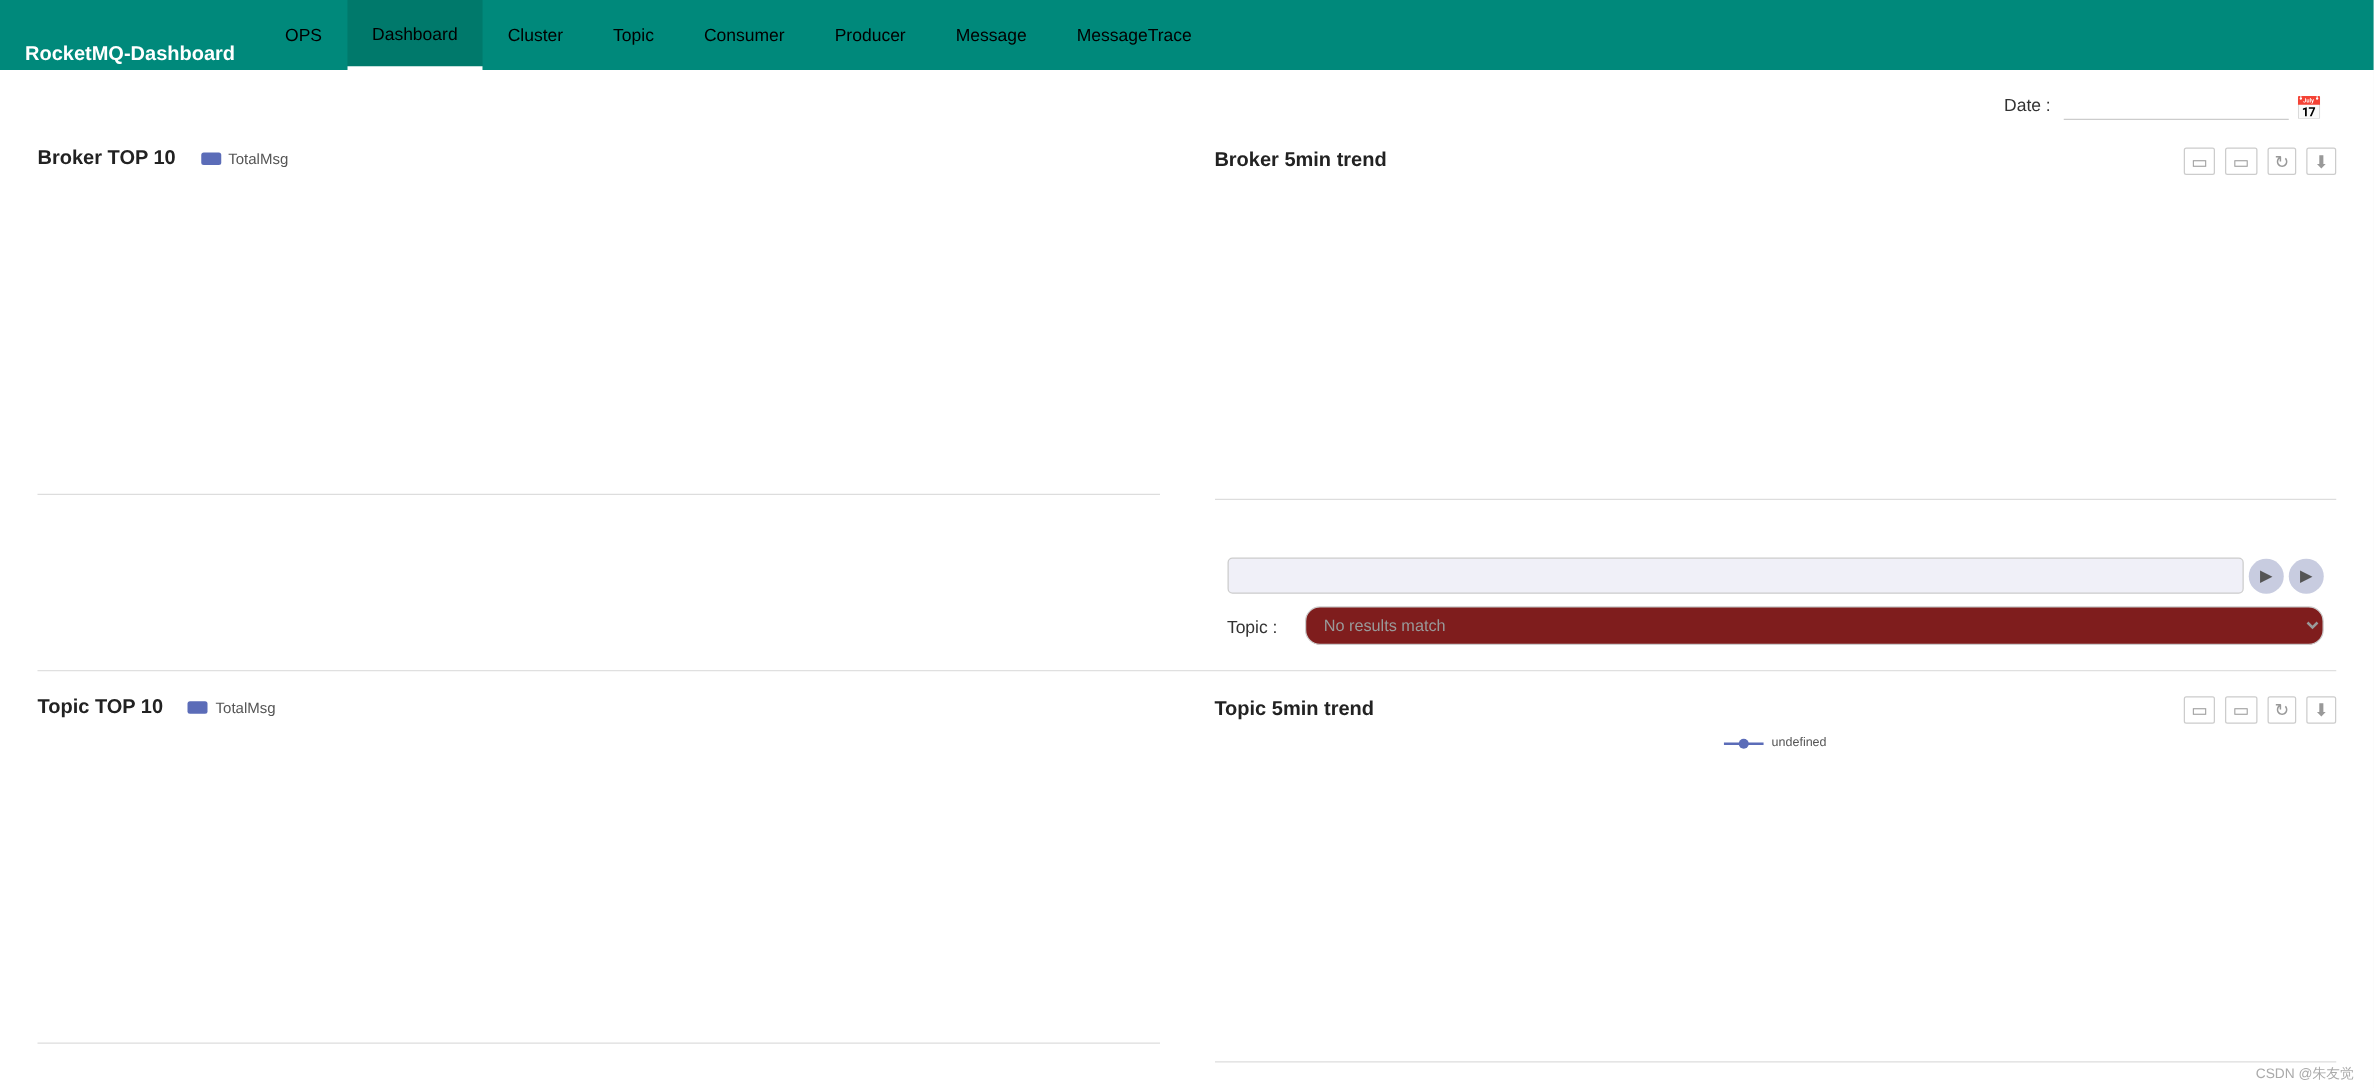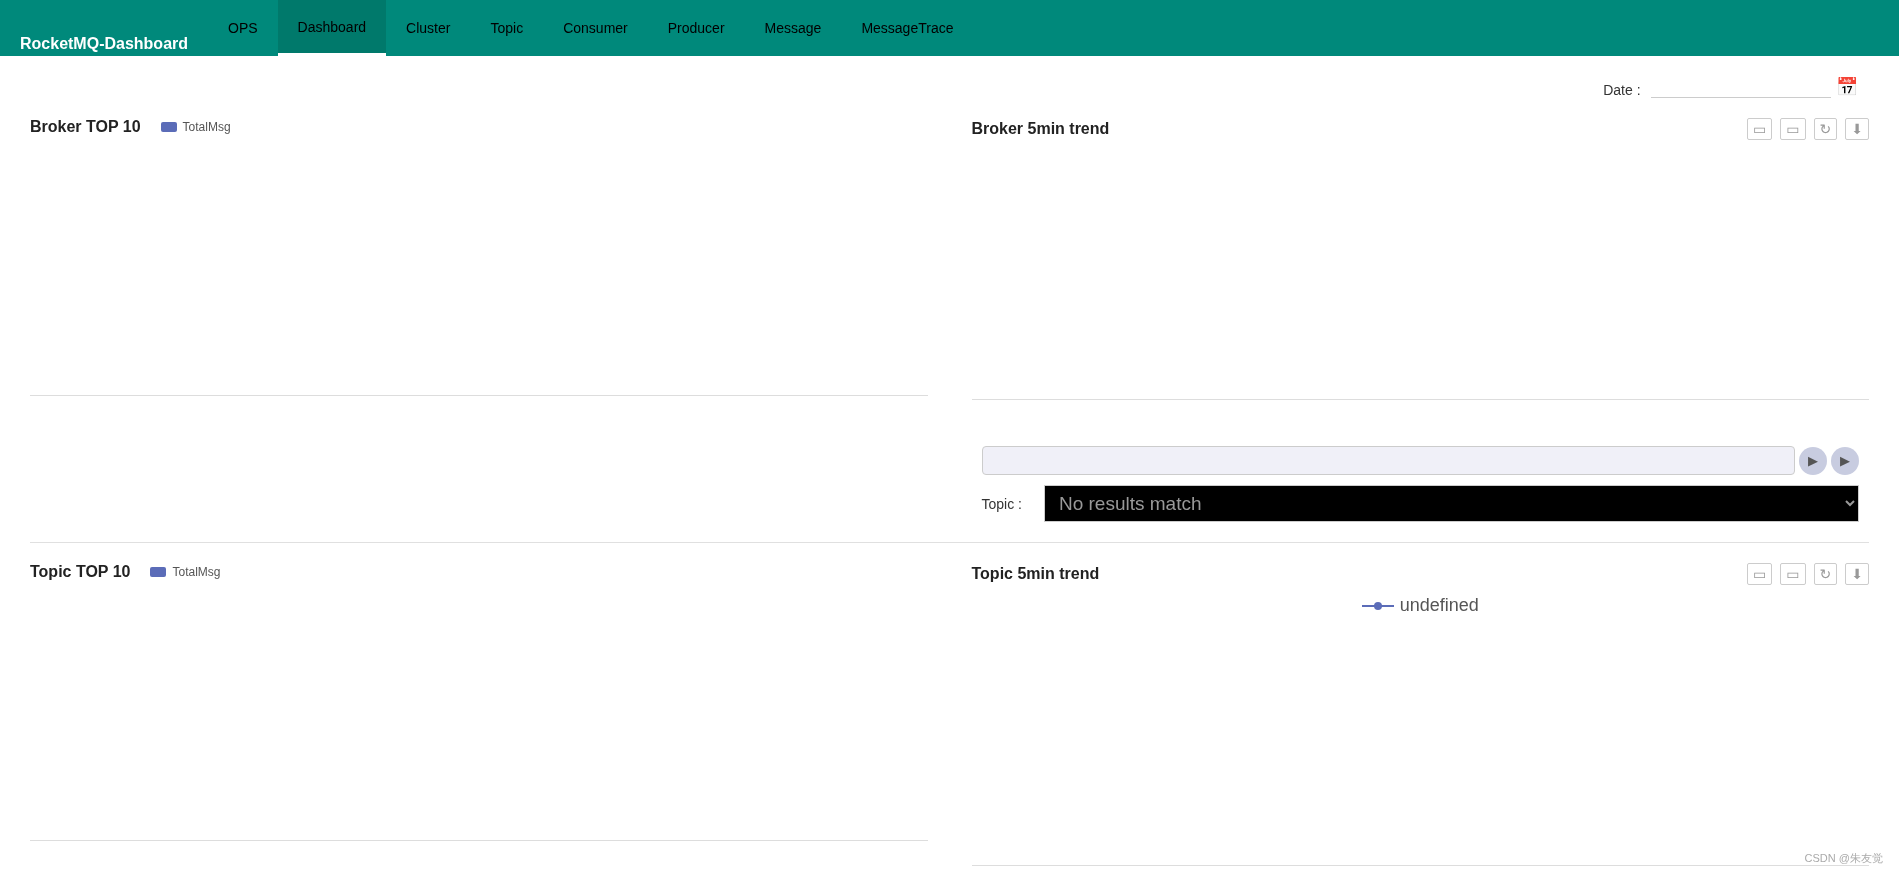--- a/index.html
+++ b/index.html
@@ -49,21 +49,21 @@
     
     .main-content {
       padding: 20px 30px;
       background: #fff;
       min-height: calc(870px - 56px);
     }
 
     
     .date-row {
       display: flex;
-      align-items: flex-end;
+      align-items: flex-start;
       justify-content: flex-end;
       margin-bottom: 20px;
       padding-right: 10px;
     }
     .date-label {
       font-size: 14px;
       color: #333;
       margin-right: 10px;
     }
     .date-input-wrap {
@@ -192,39 +192,39 @@
     }
     .topic-select-label {
       font-size: 14px;
       color: #333;
       margin-right: 22px;
       white-space: nowrap;
     }
     .topic-select {
       flex: 1;
       border: 1px solid #ccc;
-      border-radius: 0;
+      border-radius: 12px;
       padding: 6px 10px;
-      font-size: 19px;
+      font-size: 13px;
       color: #999;
-      background: #000000;
+      background: #7f1d1d;
       appearance: auto;
     }
 
     
     .topic-trend-header {
       display: flex;
       align-items: center;
     }
 
     
     .legend-line-item {
       display: flex;
       align-items: center;
-      font-size: 18px;
+      font-size: 10px;
       color: #555;
       margin-top: 10px;
     }
 
     
     .footer {
       position: fixed;
       bottom: 4px;
       right: 16px;
       font-size: 11px;

